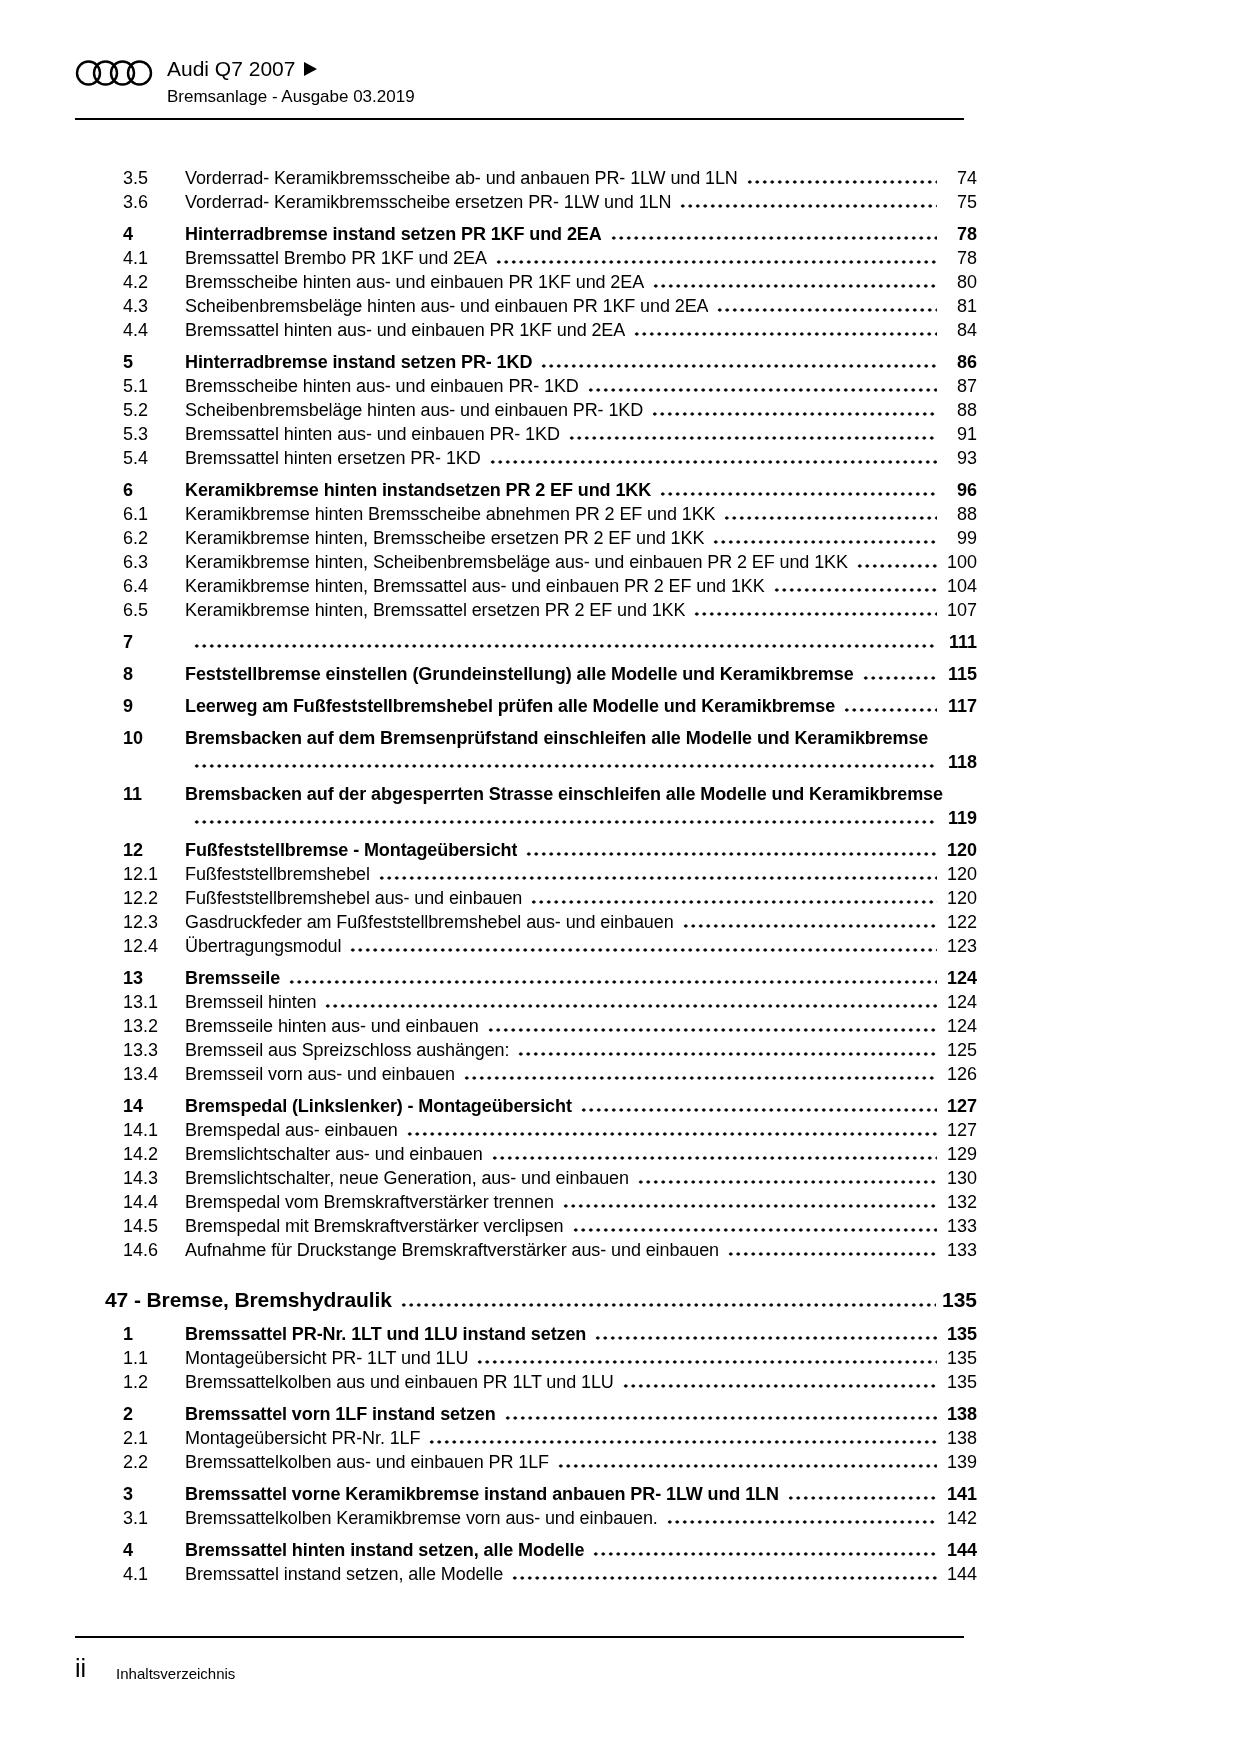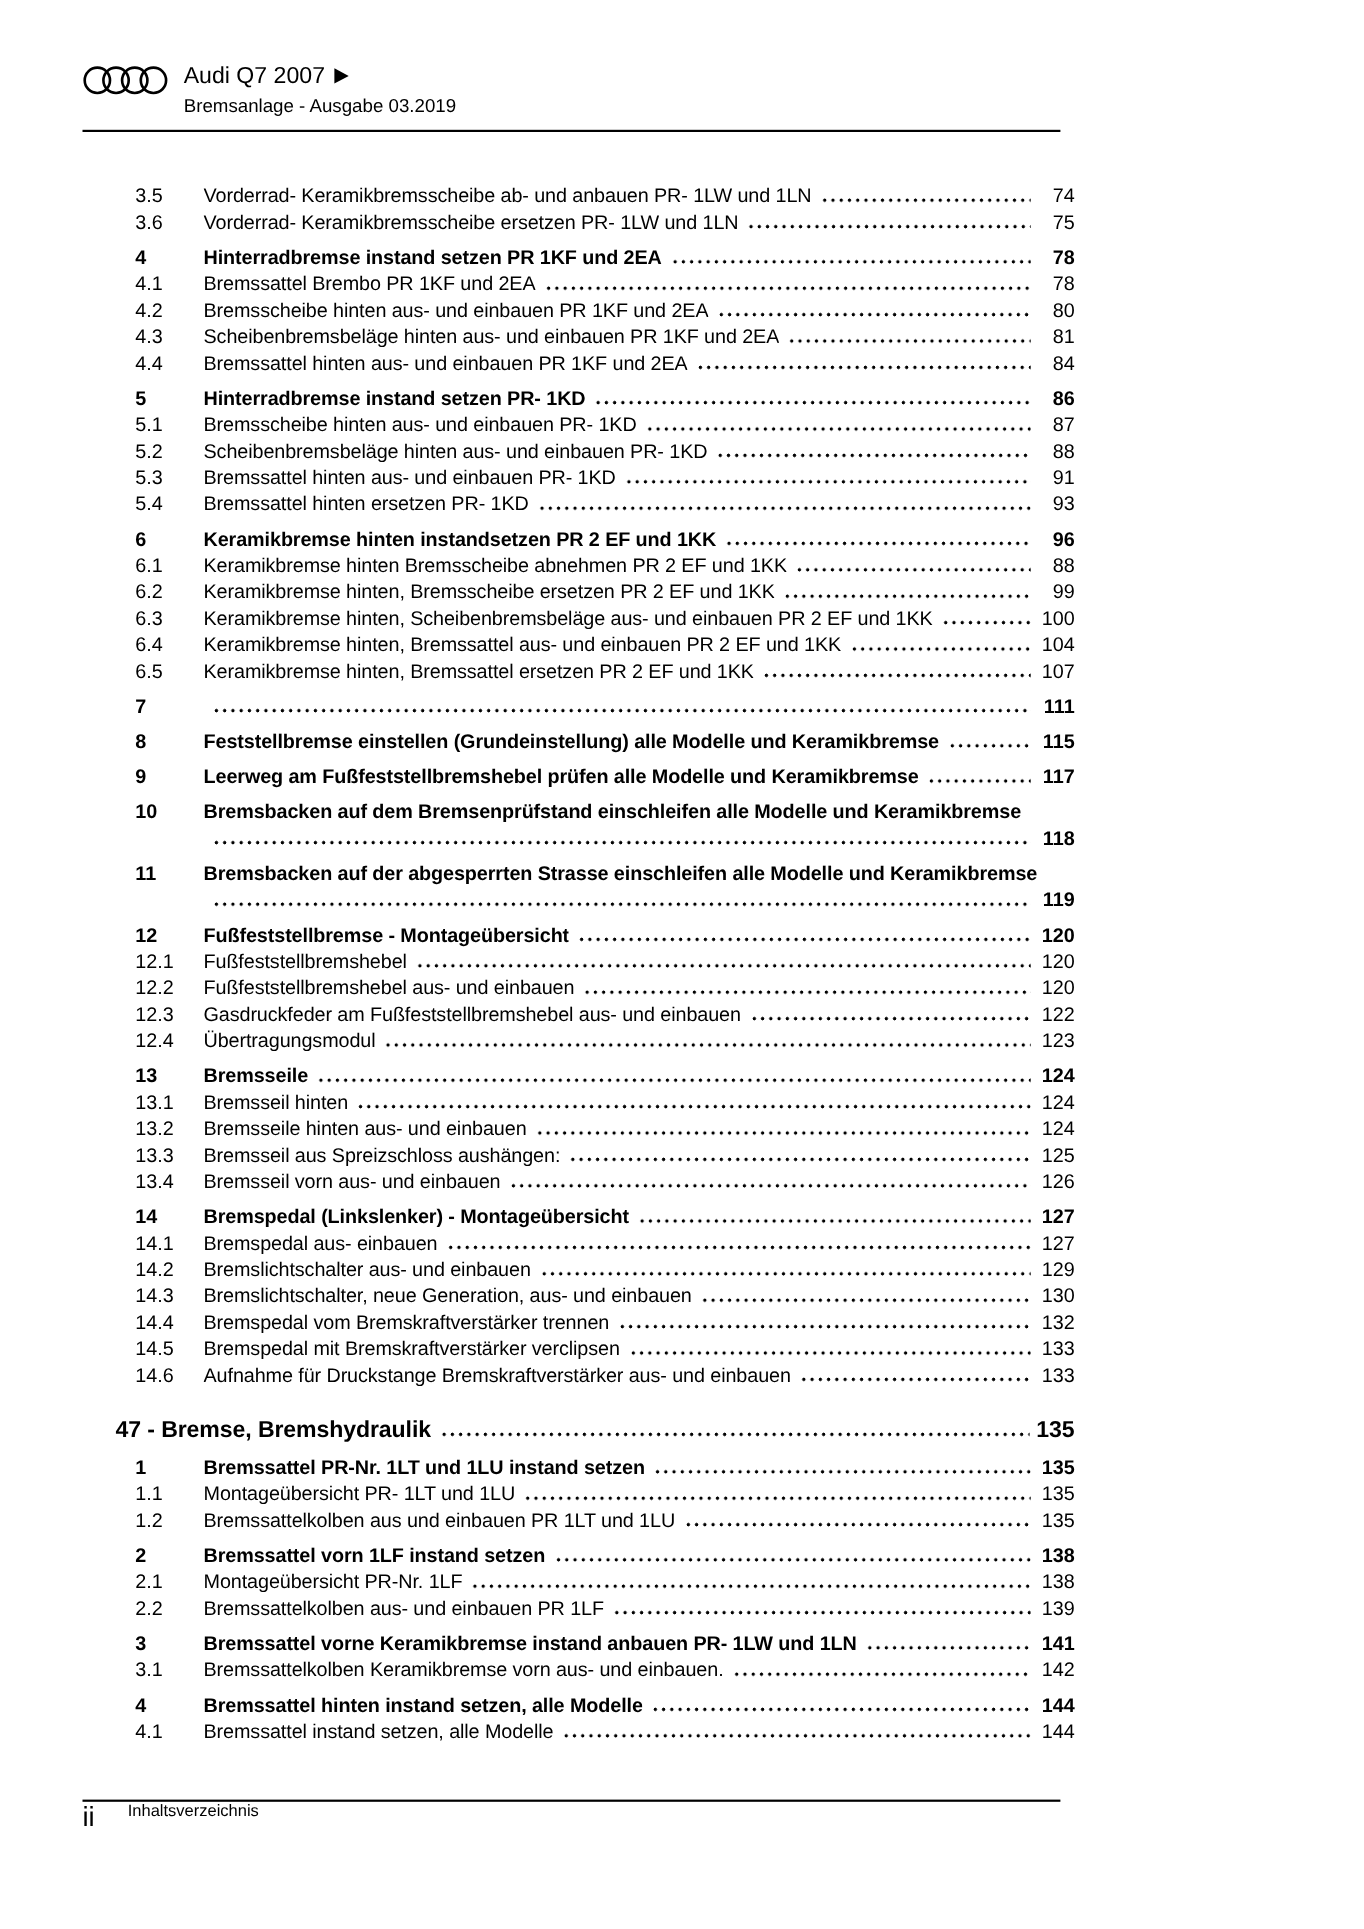--- a/index.html
+++ b/index.html
@@ -32,21 +32,21 @@
     flex:1 1 auto;min-width:16px;height:4px;margin:0 3px 0 8px;
     background-image:radial-gradient(circle,#000 1.4px,transparent 1.8px);
     background-size:7.5px 4px;background-repeat:repeat-x;background-position:left bottom;
   }
   .pg{flex:0 0 auto;min-width:34px;margin-left:3px;text-align:right;}
   .toc-row.chapter{font-weight:bold;margin-top:8px;}
   .toc-row.section{font-weight:bold;font-size:21px;line-height:28px;margin-top:24px;margin-bottom:8px;}
 
   
   .footer{position:absolute;left:75px;right:75px;top:1636px;border-top:2px solid #000;
-          padding-top:0;display:flex;align-items:flex-start;gap:30px;}
+          padding-top:16px;display:flex;align-items:flex-end;gap:30px;}
   .pg-label{font-size:25px;line-height:28px;}
   .foot-label{font-size:15px;}
 </style>
 </head>
 <body>
 
 <div class="page">
 
   <header>
     <div class="header-top">

